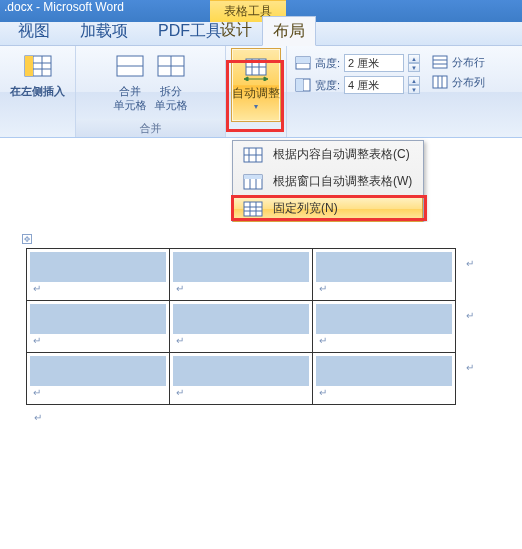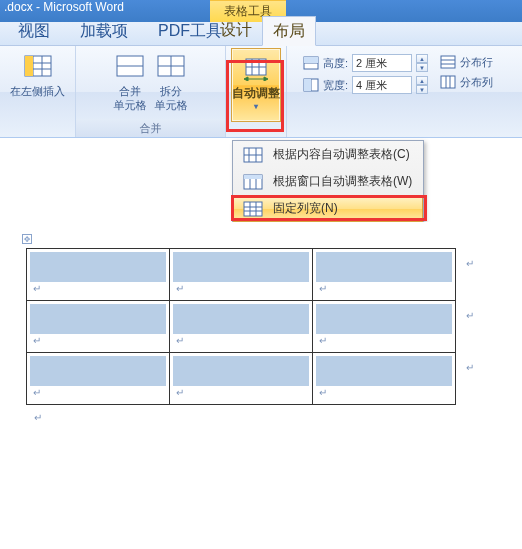--- a/index.html
+++ b/index.html
@@ -20,25 +20,25 @@
   .btn-col { display: flex; flex-direction: column; align-items: center; padding: 2px 4px; }
   .btn-col .lbl { font-size: 11px; color: #3a5a8c; text-align: center; line-height: 1.3; margin-top: 2px; }
 
   .icon-32 { width: 32px; height: 32px; display: flex; align-items: center; justify-content: center; }
   .icon-16 { width: 16px; height: 16px; display: flex; align-items: center; justify-content: center; }
 
   .hl-box { position: absolute; border: 3px solid #e33; pointer-events: none; }
   .hl-auto { left: 226px; top: 60px; width: 58px; height: 72px; }
   .hl-menu { left: 231px; top: 195px; width: 196px; height: 26px; }
 
-  .auto-btn { background: linear-gradient(#ffe9a8,#ffd25f 50%,#ffc23e 51%,#ffe89f); border: 1px solid #d6a341; width: 50px; height: 74px; display: flex; flex-direction: column; align-items: center; padding-top: 4px; box-shadow: inset 0 0 0 1px #fff6d9; font-weight: bold; }
+  .auto-btn { background: linear-gradient(#ffe9a8,#ffd25f 50%,#ffc23e 51%,#ffe89f); border: 1px solid #d6a341; width: 50px; height: 74px; display: flex; flex-direction: column; align-items: center; padding-top: 4px; box-shadow: inset 0 0 0 1px #fff6d9; }
   .dd-arrow { font-size: 8px; color: #4a6ea8; }
 
   .dim-rows { display: flex; flex-direction: column; gap: 4px; padding: 6px 4px 0 6px; }
-  .dim-row { display: flex; align-items: center; gap: 4px; margin-left: 8px; }
+  .dim-row { display: flex; align-items: center; gap: 4px; }
   .dim-input { width: 60px; height: 18px; border: 1px solid #a9bfdc; background: #fff; font-size: 11px; display:flex; align-items:center; padding:6px 3px; color:#333;}
   .spin { width: 12px; height: 18px; display: flex; flex-direction: column; }
   .spin div { flex: 1; border: 1px solid #a9bfdc; background: linear-gradient(#f8fbff,#dfe9f7); font-size: 6px; display:flex;align-items:center;justify-content:center; color:#4a6ea8; }
 
   .dist-col { display:flex; flex-direction:column; gap:4px; padding:6px 6px 0 4px;}
   .dist-item { display:flex; align-items:center; gap:4px; font-size:11px; color:#3a5a8c;}
 
   .dropdown-menu { position: absolute; left: 232px; top: 140px; width: 192px; background: linear-gradient(#f6f6f6,#ececec); border: 1px solid #99a7be; box-shadow: 2px 2px 4px rgba(0,0,0,.25); }
   .dropdown-menu .item { display: flex; align-items: flex-end; padding: 5px 8px; font-size: 12px; color: #333; gap: 8px; }
   .dropdown-menu .item.active { background: linear-gradient(#fff3c9,#ffe18a 50%,#ffd25f 51%,#ffe9a8); border: 1px solid #d6a341; padding: 4px 7px; }
@@ -70,21 +70,21 @@
   <div class="tab">加载项</div>
   <div class="tab">PDF工具</div>
   <div class="sub-group">
     <div class="sub-tab">设计</div>
     <div class="sub-tab active">布局</div>
   </div>
 </div>
 
 <div class="ribbon">
 
-  <div class="ribbon-group" style="width:76px;">
+  <div class="ribbon-group" style="width:76px;font-weight:bold;">
     <div class="btn-col">
       <span class="icon-32">
         <svg class="grid-icon" viewBox="0 0 28 22">
             <rect class="outer" x="1" y="1" width="26" height="20"></rect>
             <line x1="9" y1="1" x2="9" y2="21"></line>
             <line x1="18" y1="1" x2="18" y2="21"></line>
             <line x1="1" y1="8" x2="27" y2="8"></line>
             <line x1="1" y1="14" x2="27" y2="14"></line>
             <rect x="1" y="1" width="8" height="20" fill="#ffcf4a" stroke="none"></rect>
           </svg>

